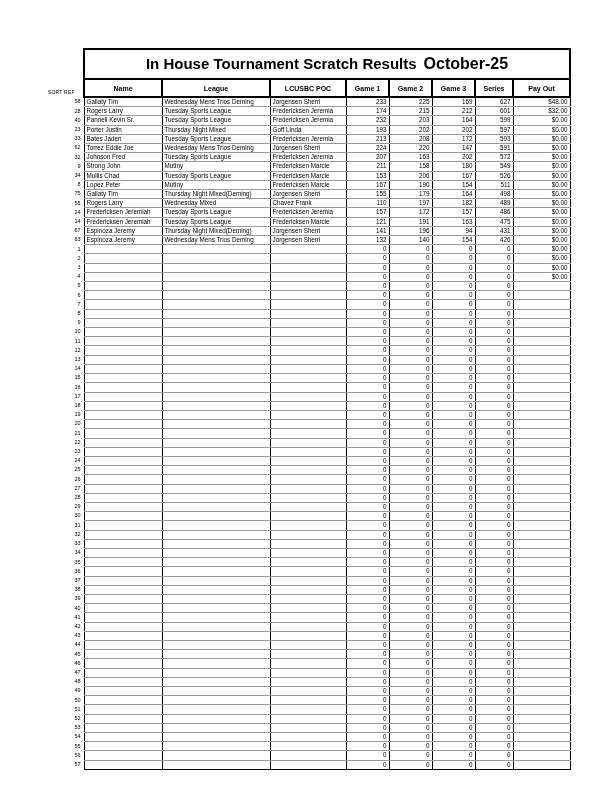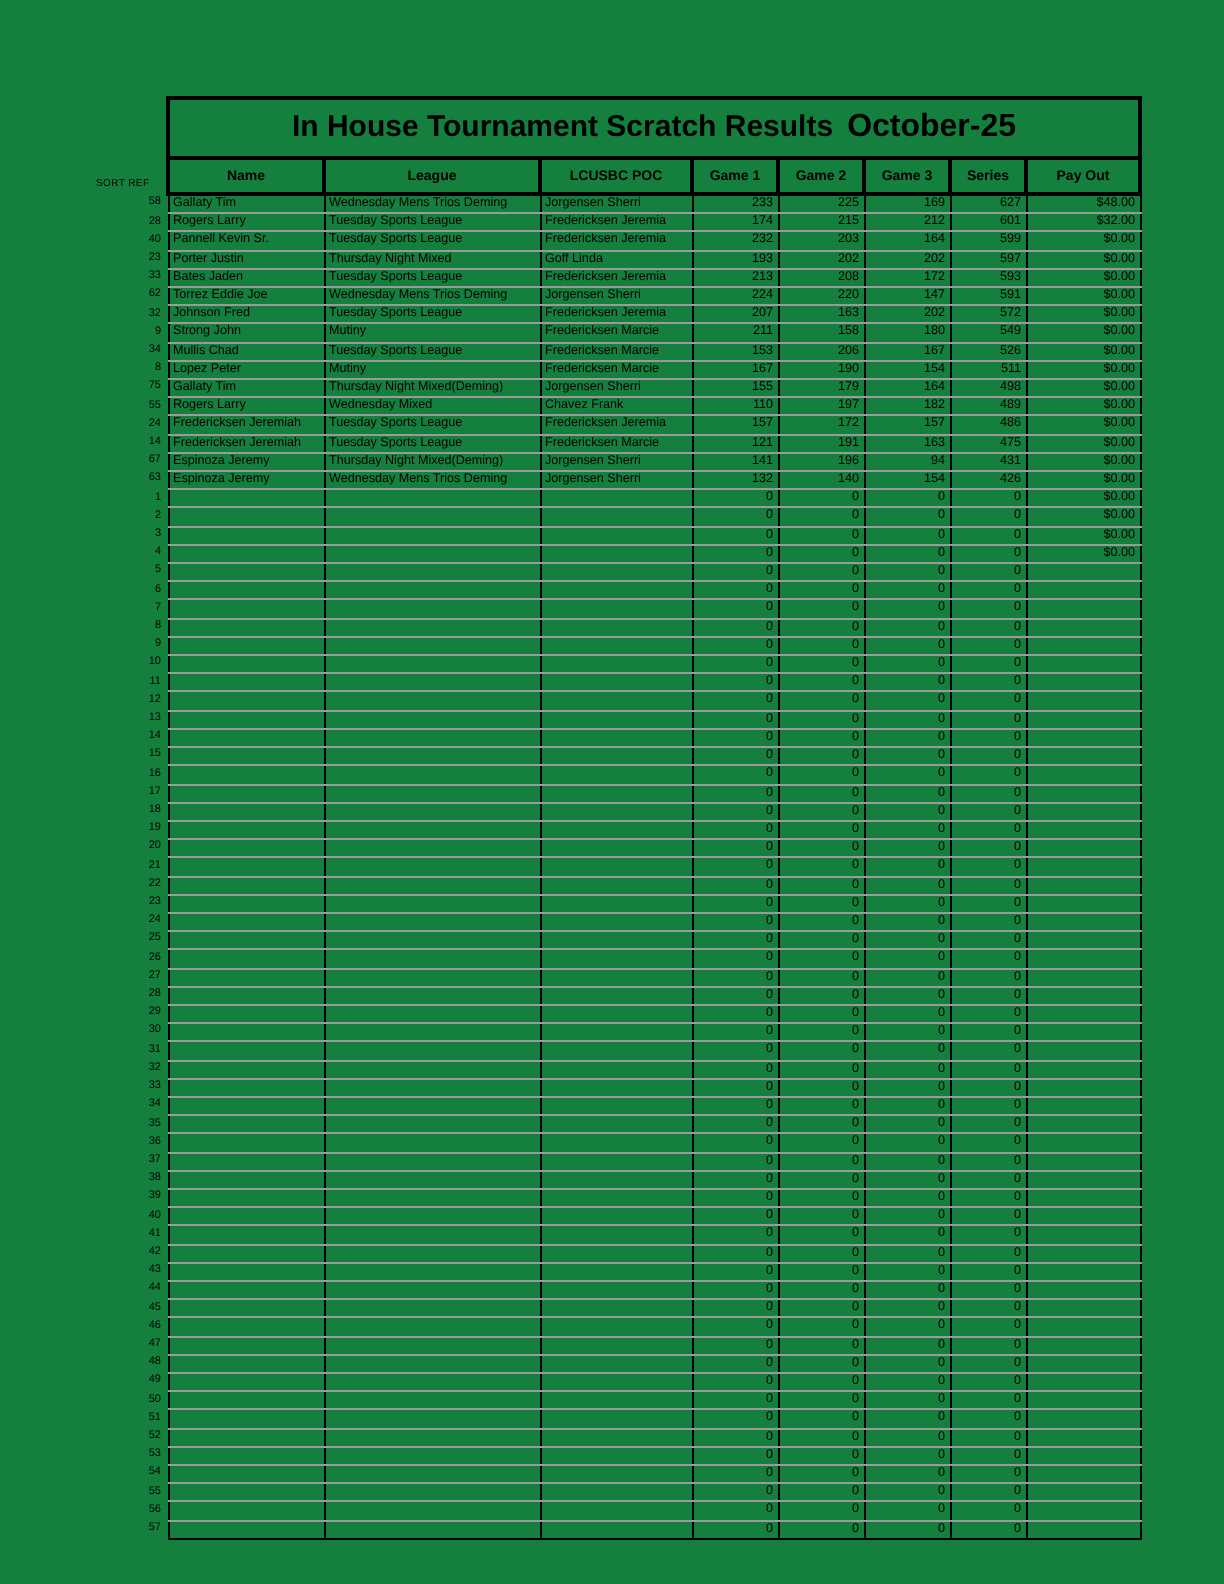--- a/index.html
+++ b/index.html
@@ -1,19 +1,19 @@
 <!DOCTYPE html>
 <html><head>
 <meta charset="utf-8">
 <style>
   * { margin:0; padding:0; box-sizing:border-box; }
   html,body { background:#e8e8e8; }
   body { font-family:"Liberation Sans", sans-serif; }
   .page {
-    position:relative; width:612px; height:792px; background:#15803d;
+    position:relative; width:612px; height:792px; background:#ffffff;
     margin:0 auto; overflow:hidden;
   }
   .sort-ref-label {
     position:absolute; left:48px; top:89px;
     font-size:5px; color:#000; letter-spacing:0.2px;
   }
   table.sheet {
     position:absolute; left:68px; top:48px;
     border-collapse:collapse; table-layout:fixed;
   }

